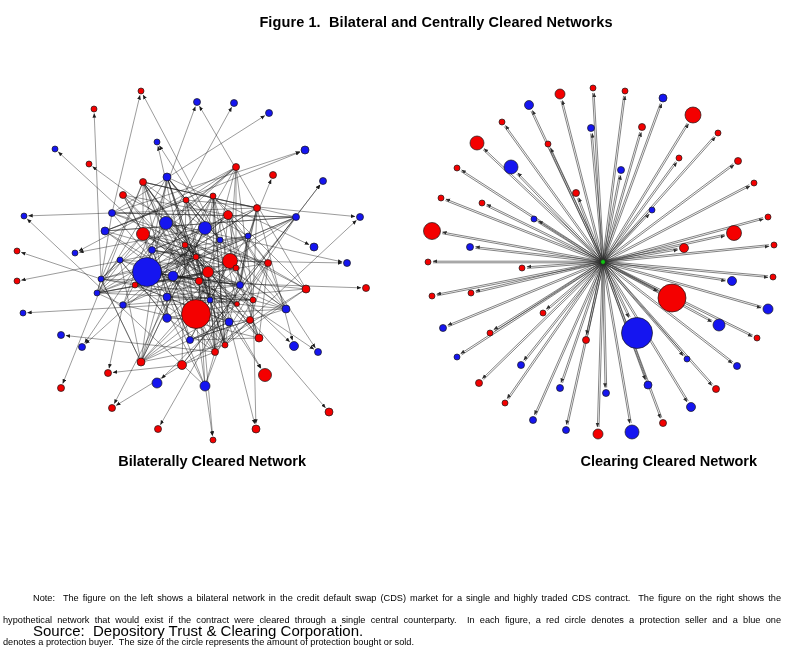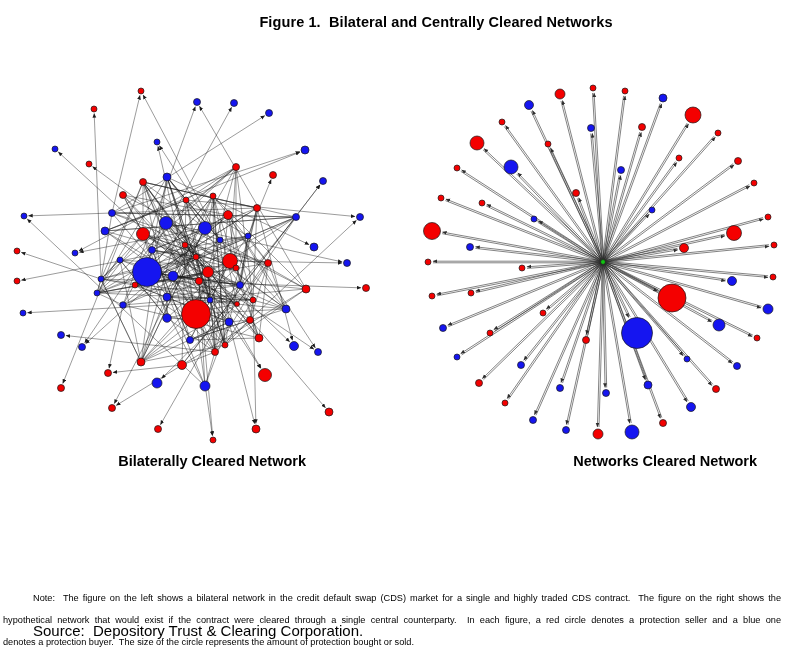--- a/index.html
+++ b/index.html
@@ -590,21 +590,21 @@
       <circle cx="471" cy="293" r="3" fill="#f40000" stroke="#1a1a1a" stroke-width="0.7"></circle>
       <circle cx="543" cy="313" r="3" fill="#f40000" stroke="#1a1a1a" stroke-width="0.7"></circle>
       <circle cx="490" cy="333" r="3" fill="#f40000" stroke="#1a1a1a" stroke-width="0.7"></circle>
       <circle cx="757" cy="338" r="3" fill="#f40000" stroke="#1a1a1a" stroke-width="0.7"></circle>
       <circle cx="457" cy="357" r="3" fill="#1515f0" stroke="#1a1a1a" stroke-width="0.7"></circle>
       <circle cx="687" cy="359" r="3" fill="#1515f0" stroke="#1a1a1a" stroke-width="0.7"></circle>
       <circle cx="505" cy="403" r="3" fill="#f40000" stroke="#1a1a1a" stroke-width="0.7"></circle>
     </svg>
 
   <div id="cap-left" class="caption">Bilaterally Cleared Network</div>
-  <div id="cap-right" class="caption">Networks Cleared Network</div>
+  <div id="cap-right" class="caption">Clearing Cleared Network</div>
 
   <div class="note">
     <div class="nline first">Note:&nbsp; The figure on the left shows a bilateral network in the credit default swap (CDS) market for a single and highly traded CDS contract.&nbsp; The figure on the right shows the</div>
     <div class="nline">hypothetical network that would exist if the contract were cleared through a single central counterparty.&nbsp; In each figure, a red circle denotes a protection seller and a blue one</div>
     <div class="nline last">denotes a protection buyer.&nbsp; The size of the circle represents the amount of protection bought or sold.</div>
   </div>
 
   <div class="source">Source:&nbsp; Depository Trust &amp; Clearing Corporation.</div>
 
 </div>

